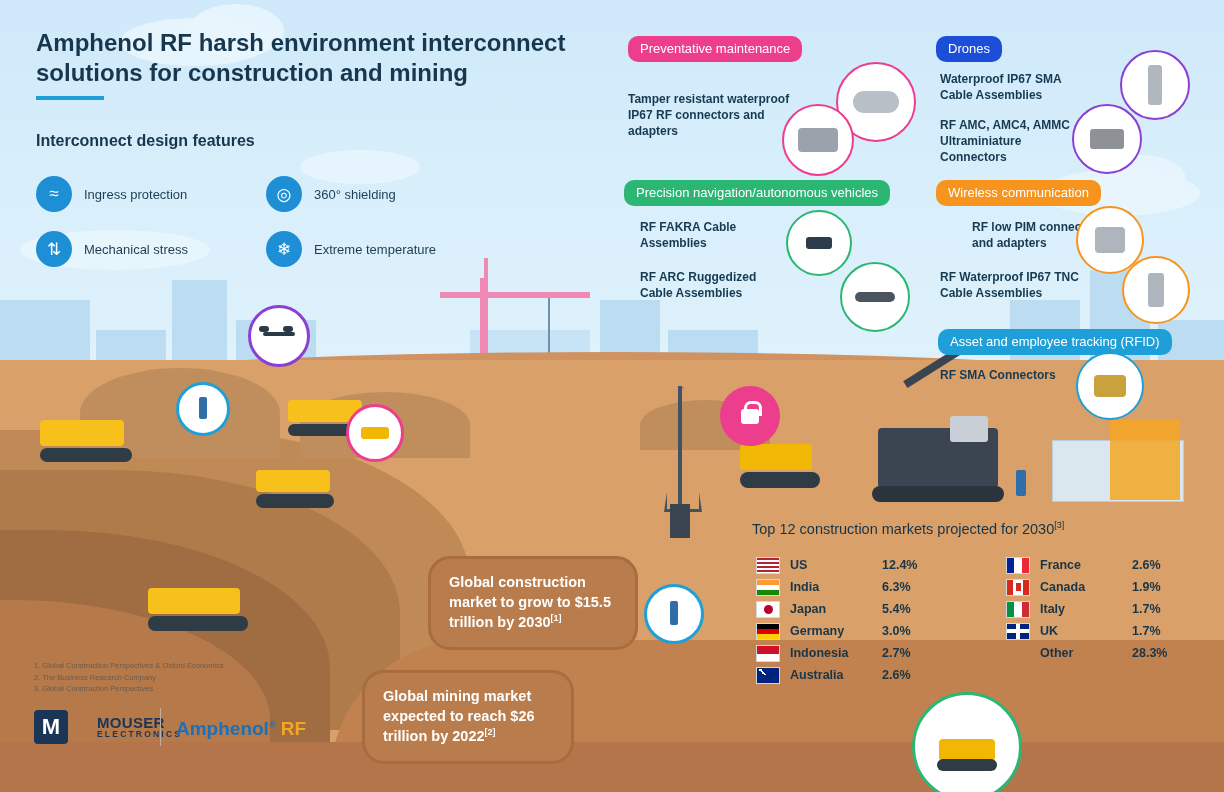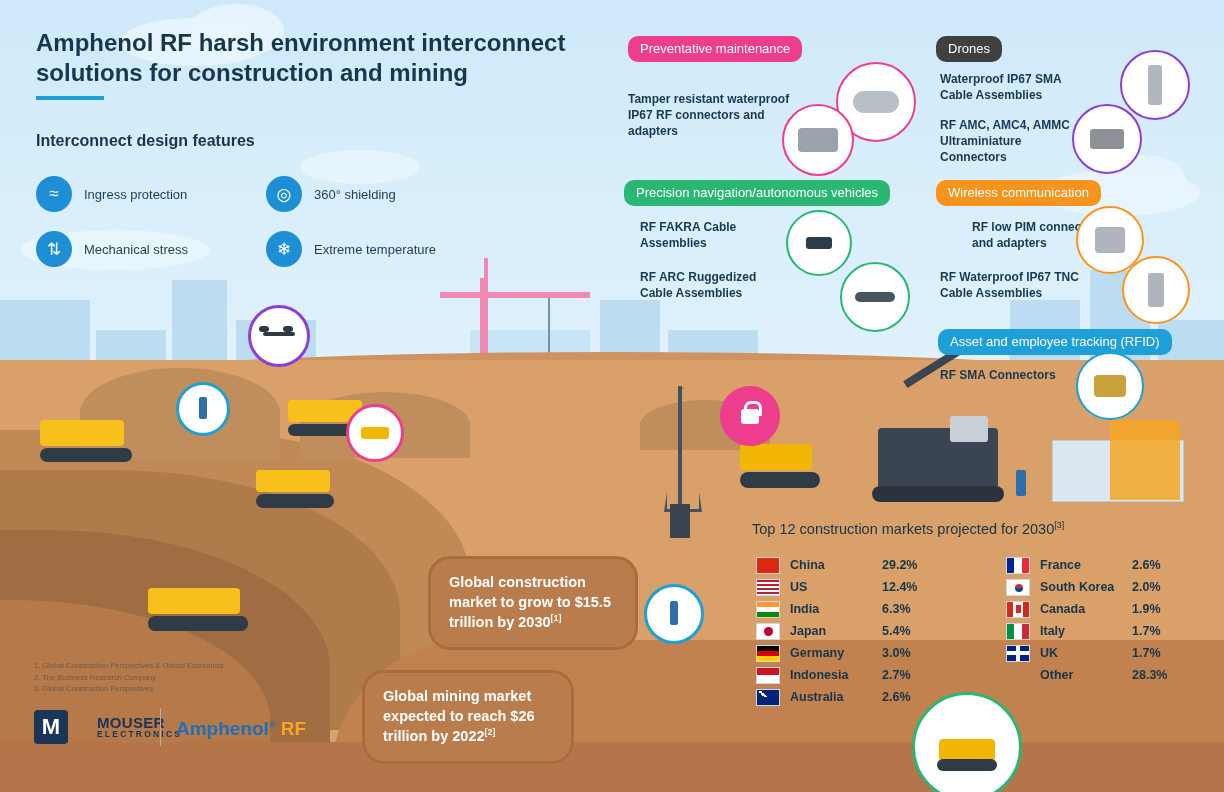--- a/index.html
+++ b/index.html
@@ -174,21 +174,21 @@
 
 <div class="pill" style="left:628px;top:36px;background:#ec3e8c;">Preventative maintenance</div>
 <div class="panel-text" style="left:628px;top:92px;width:180px;">Tamper resistant waterproof IP67 RF connectors and adapters</div>
 <div class="prodcirc" style="left:836px;top:62px;width:76px;height:76px;border:2px solid #ec3e8c;">
   <div class="blob" style="width:46px;height:22px;border-radius:11px;background:#b9bfc6;"></div>
 </div>
 <div class="prodcirc" style="left:782px;top:104px;width:68px;height:68px;border:2px solid #ec3e8c;">
   <div class="blob" style="width:40px;height:24px;background:#9aa3ab;border-radius:4px;"></div>
 </div>
 
-<div class="pill" style="left:936px;top:36px;background:#404040;">Drones</div>
+<div class="pill" style="left:936px;top:36px;background:#1d4ed8;">Drones</div>
 <div class="panel-text" style="left:940px;top:72px;width:140px;">Waterproof IP67 SMA Cable Assemblies</div>
 <div class="panel-text" style="left:940px;top:118px;width:140px;">RF AMC, AMC4, AMMC Ultraminiature Connectors</div>
 <div class="prodcirc" style="left:1120px;top:50px;width:66px;height:66px;border:2px solid #8b3fd4;">
   <div class="blob" style="width:14px;height:40px;background:#b0b7be;border-radius:3px;"></div>
 </div>
 <div class="prodcirc" style="left:1072px;top:104px;width:66px;height:66px;border:2px solid #8b3fd4;">
   <div class="blob" style="width:34px;height:20px;background:#8e9298;border-radius:3px;"></div>
 </div>
 
 <div class="pill" style="left:624px;top:180px;background:#2bb673;">Precision navigation/autonomous vehicles</div>
@@ -246,25 +246,20 @@
 <div class="stat" style="left:362px;top:670px;width:170px;">
   <span>Global mining market expected to reach $26 trillion by 2022</span><sup>[2]</sup>
 </div>
 
 <div class="markets-title">
   <span>Top 12 construction markets projected for 2030</span><sup>[3]</sup>
 </div>
 
 <div class="mk" style="left:756px;top:554px;">
   <div class="mkrow">
-    <span class="flag" style="background:#de2910;"></span>
-    <span class="mkname">China</span>
-    <span class="mkval">29.2%</span>
-  </div>
-  <div class="mkrow">
     <span class="flag" style="background:repeating-linear-gradient(#b22234 0 2px,#fff 2px 4px);"></span>
     <span class="mkname">US</span>
     <span class="mkval">12.4%</span>
   </div>
   <div class="mkrow">
     <span class="flag" style="background:linear-gradient(#ff9933 33%,#fff 33% 66%,#138808 66%);"></span>
     <span class="mkname">India</span>
     <span class="mkval">6.3%</span>
   </div>
   <div class="mkrow">
@@ -291,27 +286,20 @@
     <span class="mkname">Australia</span>
     <span class="mkval">2.6%</span>
   </div>
 </div>
 
 <div class="mk" style="left:1006px;top:554px;">
   <div class="mkrow">
     <span class="flag" style="background:linear-gradient(90deg,#002395 33%,#fff 33% 66%,#ed2939 66%);"></span>
     <span class="mkname">France</span>
     <span class="mkval">2.6%</span>
-  </div>
-  <div class="mkrow">
-    <span class="flag" style="background:#fff;">
-      <i style="position:absolute;left:8px;top:4px;width:8px;height:8px;background:linear-gradient(#cd2e3a 50%,#0047a0 50%);border-radius:50%;display:block;"></i>
-    </span>
-    <span class="mkname">South Korea</span>
-    <span class="mkval">2.0%</span>
   </div>
   <div class="mkrow">
     <span class="flag" style="background:linear-gradient(90deg,#d52b1e 28%,#fff 28% 72%,#d52b1e 72%);">
       <i style="position:absolute;left:9px;top:3px;width:5px;height:8px;background:#d52b1e;display:block;"></i>
     </span>
     <span class="mkname">Canada</span>
     <span class="mkval">1.9%</span>
   </div>
   <div class="mkrow">
     <span class="flag" style="background:linear-gradient(90deg,#009246 33%,#fff 33% 66%,#ce2b37 66%);"></span>

